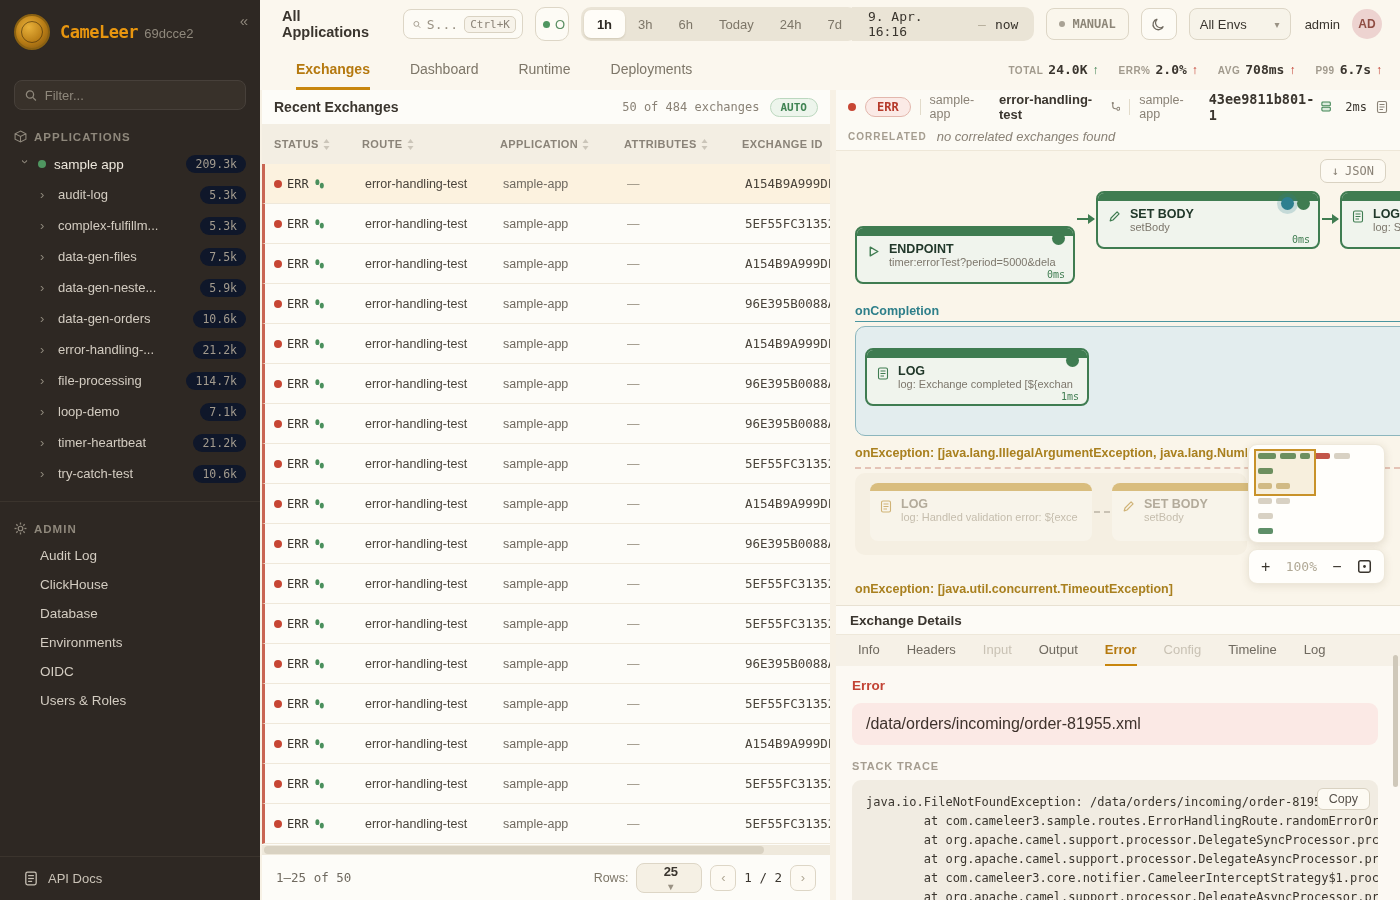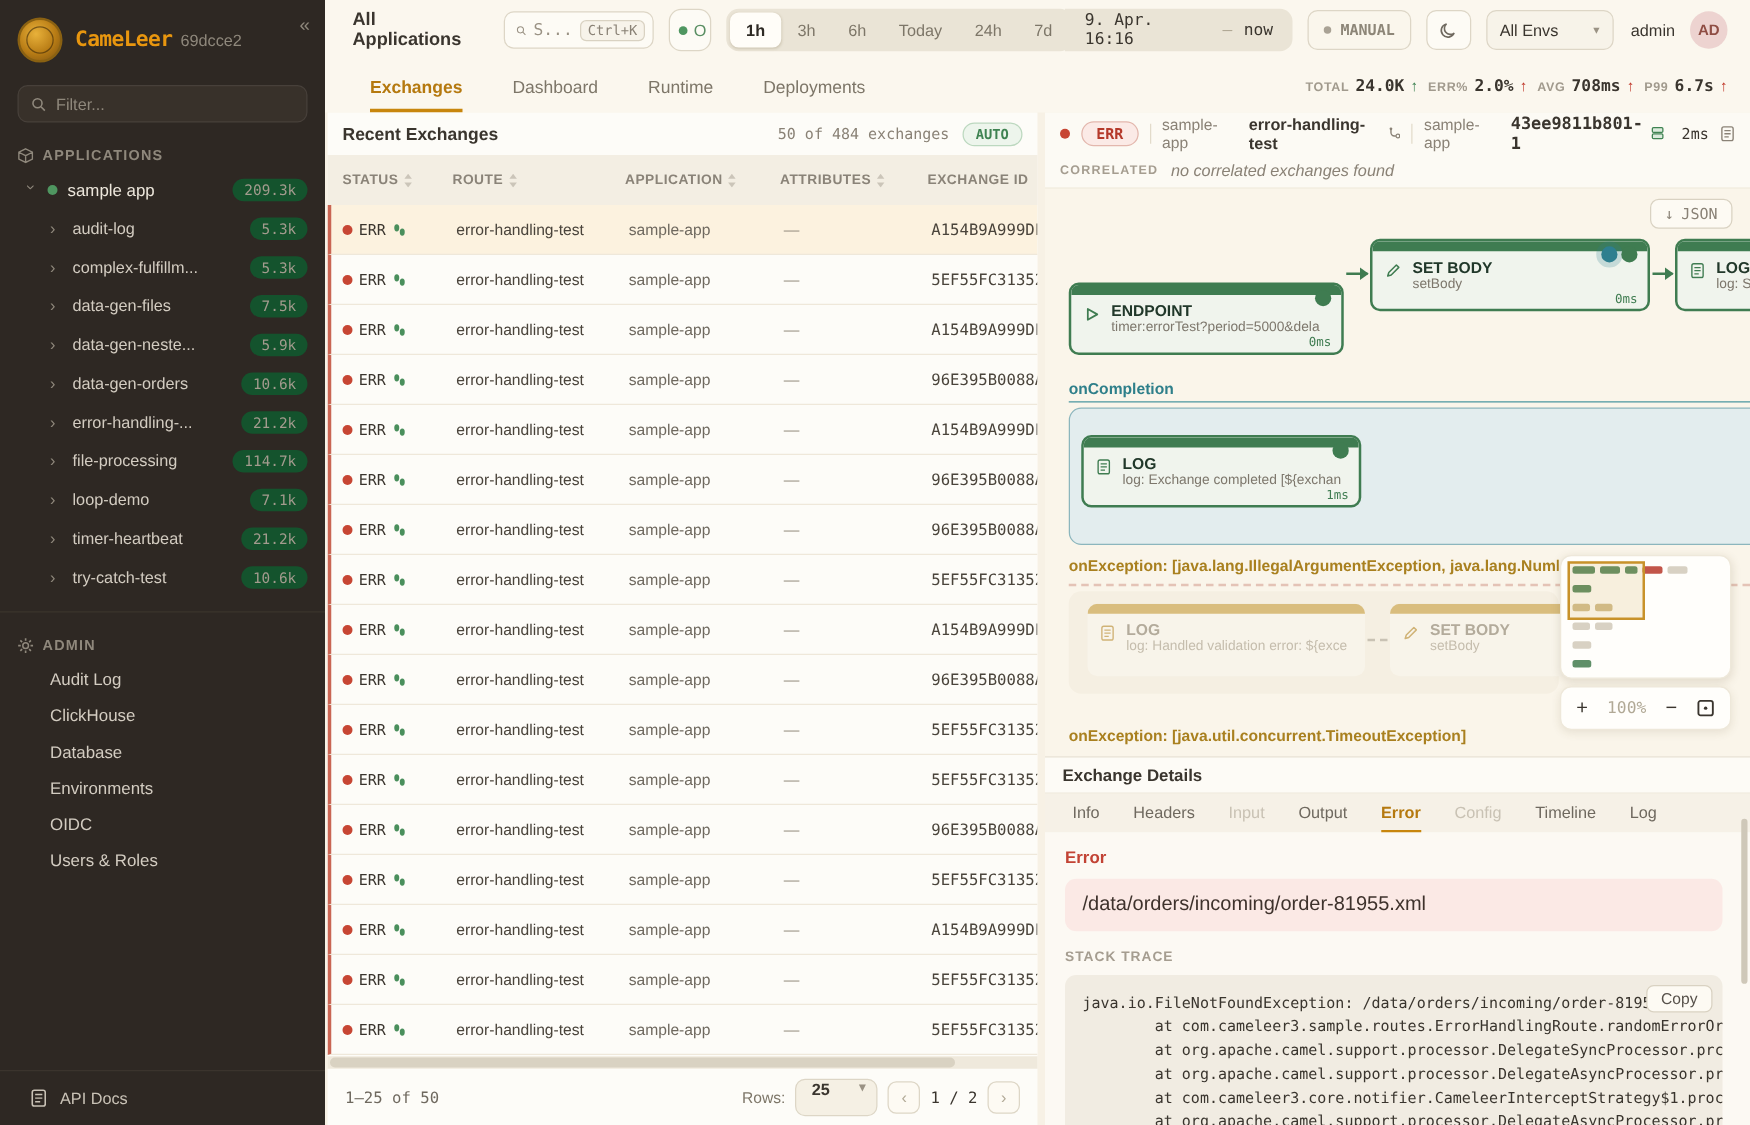--- a/index.html
+++ b/index.html
@@ -11,29 +11,29 @@
   .app { display:flex; width:1400px; height:900px; }
 
   
   .sidebar { width:260px; background:#2e2823; display:flex; flex-direction:column; flex-shrink:0; color:#d6cfc4; }
   .logo-row { display:flex; align-items:center; gap:10px; padding:14px 14px 10px; position:relative; }
   .logo-badge { width:36px; height:36px; border-radius:50%; background:radial-gradient(circle at 40% 35%, #e8b13a, #b87c15 55%, #7a5110); border:2px solid #8a6112; position:relative; }
   .logo-badge::after { content:""; position:absolute; inset:5px; border-radius:50%; border:1px solid rgba(60,40,8,.6); }
   .logo-title { color:#e8960f; font-weight:bold; font-size:17px; font-family:"DejaVu Sans Mono", monospace; letter-spacing:-0.5px; }
   .logo-ver { color:#8f887c; font-size:13px; margin-left:2px; }
   .collapse-btn { position:absolute; right:12px; top:12px; color:#8f887c; font-size:15px; cursor:pointer; }
-  .filter-wrap { margin:8px 14px 4px; height:30px; background:#38312a; border:1px solid #47403a; border-radius:8px; display:flex; align-items:center; gap:8px; padding:0 10px; color:#8f887c; }
+  .filter-wrap { margin:20px 14px 4px; height:30px; background:#38312a; border:1px solid #47403a; border-radius:8px; display:flex; align-items:center; gap:8px; padding:0 10px; color:#8f887c; }
   .filter-wrap input { background:transparent; border:none; outline:none; color:#d6cfc4; font-size:13px; width:100%; font-family:"Liberation Sans",sans-serif; }
   .filter-wrap input::placeholder { color:#8f887c; }
   .side-section-label { display:flex; align-items:center; gap:7px; margin:16px 14px 6px; color:#8f887c; font-size:11.5px; font-weight:bold; letter-spacing:1px; }
   .tree-parent { display:flex; align-items:center; gap:8px; padding:6px 14px 6px 20px; font-size:13.5px; color:#ece6db; cursor:pointer; }
   .chev { color:#8f887c; font-size:13px; display:inline-block; width:10px; }
   .chev.down { transform:rotate(90deg); }
   .green-dot { width:8px; height:8px; border-radius:50%; background:#4f9660; flex-shrink:0; }
-  .count-badge { margin-left:auto; background:#14532d; color:#a39b8e; border-radius:10px; padding:2px 9px; font-size:11.5px; font-family:"DejaVu Sans Mono",monospace; }
+  .count-badge { margin-left:auto; background:#0f172a; color:#a39b8e; border-radius:10px; padding:2px 9px; font-size:11.5px; font-family:"DejaVu Sans Mono",monospace; }
   .tree-child { display:flex; align-items:center; gap:8px; padding:6.5px 14px 6.5px 40px; font-size:13px; color:#d3ccc1; cursor:pointer; }
   .side-divider { border-top:1px solid #3b342d; margin:12px 0 4px; }
   .admin-item { padding:7px 14px 7px 40px; font-size:13.5px; color:#d3ccc1; cursor:pointer; }
   .side-spacer { flex:1; }
   .apidocs-row { border-top:1px solid #3b342d; display:flex; align-items:center; gap:10px; padding:14px 14px 14px 24px; font-size:13px; color:#c9c2b6; cursor:pointer; }
 
   
   .main { flex:1; display:flex; flex-direction:column; min-width:0; background:#f7f1e5; }
   .topbar { height:48px; background:#fbf7ee; display:flex; align-items:center; padding:0 18px 0 22px; gap:12px; flex-shrink:0; }
   .tb-title { font-weight:bold; font-size:14.5px; }
@@ -52,21 +52,21 @@
   .icon-btn { width:36px; height:32px; border:1px solid #ddd6c6; background:#fdfbf5; border-radius:8px; display:flex; align-items:center; justify-content:center; color:#6f695f; cursor:pointer; }
   .env-select { width:102px; height:32px; border:1px solid #ddd6c6; background:#f7f3e9; border-radius:8px; display:flex; align-items:center; justify-content:space-between; padding:0 10px; font-size:13px; cursor:pointer; }
   .env-caret { color:#9a9284; font-size:10px; }
   .user-name { font-size:13px; margin-left:2px; }
   .avatar { width:30px; height:30px; border-radius:50%; background:#edd3d0; color:#8f4d43; font-weight:bold; font-size:12px; display:flex; align-items:center; justify-content:center; cursor:pointer; }
 
   .tabsrow { height:42px; background:#fbf7ee; display:flex; align-items:center; padding:0 18px 0 36px; flex-shrink:0; }
   .mtabs { display:flex; gap:40px; height:100%; }
   .mtab { display:flex; align-items:center; font-size:14px; color:#7d7668; cursor:pointer; border-bottom:3px solid transparent; padding-top:3px; }
   .mtab.active { color:#b5790f; border-bottom-color:#c8860d; font-weight:bold; }
-  .statsbar { margin-left:auto; display:flex; gap:8px; align-items:center; }
+  .statsbar { margin-left:auto; display:flex; gap:20px; align-items:center; }
   .stat { display:flex; align-items:baseline; gap:5px; }
   .stat-label { font-size:10px; font-weight:bold; color:#a19a8d; letter-spacing:.5px; }
   .stat-value { font-size:13px; font-weight:bold; font-family:"DejaVu Sans Mono",monospace; }
   .stat-arrow { font-size:12px; font-weight:bold; }
 
   .content { flex:1; display:flex; min-height:0; padding-left:2px; }
 
   
   .left-panel { width:568px; background:#fdfcf8; display:flex; flex-direction:column; flex-shrink:0; }
   .panel-header { height:34px; display:flex; align-items:center; padding:0 12px; gap:10px; flex-shrink:0; }
@@ -91,21 +91,21 @@
   .c-route-cell { width:138px; flex-shrink:0; }
   .c-app-cell { width:124px; flex-shrink:0; color:#6f695f; }
   .c-attr-cell { width:118px; flex-shrink:0; color:#9a9284; }
   .c-id-cell { flex:1; min-width:0; overflow:hidden; white-space:nowrap; font-family:"DejaVu Sans Mono",monospace; font-size:12.5px; }
   .hscroll { height:10px; background:#efe9dc; flex-shrink:0; position:relative; }
   .hscroll-thumb { position:absolute; left:2px; top:1px; height:8px; width:88%; background:#d9d2c2; border-radius:4px; cursor:grab; }
   .tfoot { height:45px; display:flex; align-items:center; padding:0 14px; gap:10px; flex-shrink:0; }
   .range-text { font-family:"DejaVu Sans Mono",monospace; font-size:12.5px; color:#6f695f; }
   .tfoot-right { margin-left:auto; display:flex; align-items:center; gap:8px; }
   .rows-label { font-size:12.5px; color:#7d7668; }
-  .rows-select { width:66px; height:30px; border:1px solid #ddd6c6; background:#f5f0e4; border-radius:8px; display:flex; align-items:flex-start; justify-content:space-between; padding:0 9px 0 12px; font-size:13px; font-weight:bold; cursor:pointer; }
+  .rows-select { width:66px; height:30px; border:1px solid #ddd6c6; background:#f5f0e4; border-radius:8px; display:flex; align-items:center; justify-content:space-between; padding:0 9px 0 12px; font-size:13px; font-weight:bold; cursor:pointer;flex-direction:column; }
   .pg-btn { width:26px; height:26px; border:1px solid #ddd6c6; background:#fdfaf3; border-radius:7px; color:#b1a996; display:flex; align-items:center; justify-content:center; font-size:13px; cursor:pointer; }
   .pg-text { font-family:"DejaVu Sans Mono",monospace; font-size:12.5px; }
 
   
   .right-panel { flex:1; margin-left:6px; display:flex; flex-direction:column; min-width:0; background:#fcfaf4; position:relative; }
   .dheader { height:33px; display:flex; align-items:center; gap:9px; padding:0 12px; flex-shrink:0; }
   .err-pill { border:1px solid #e3b7ad; background:#fbeae6; color:#b5392a; font-family:"DejaVu Sans Mono",monospace; font-weight:bold; font-size:12px; border-radius:999px; padding:2px 11px; }
   .vdiv { width:1px; height:16px; background:#e2dbca; }
   .dh-app { color:#8a8276; font-size:12.5px; }
   .dh-route { font-weight:bold; font-size:13px; display:flex; align-items:center; gap:4px; }

